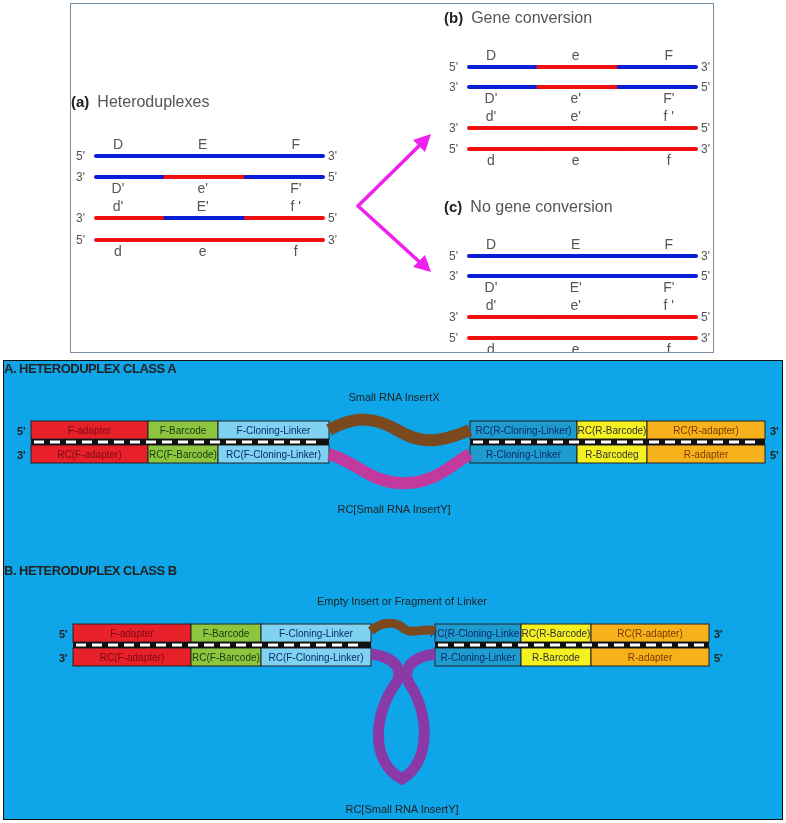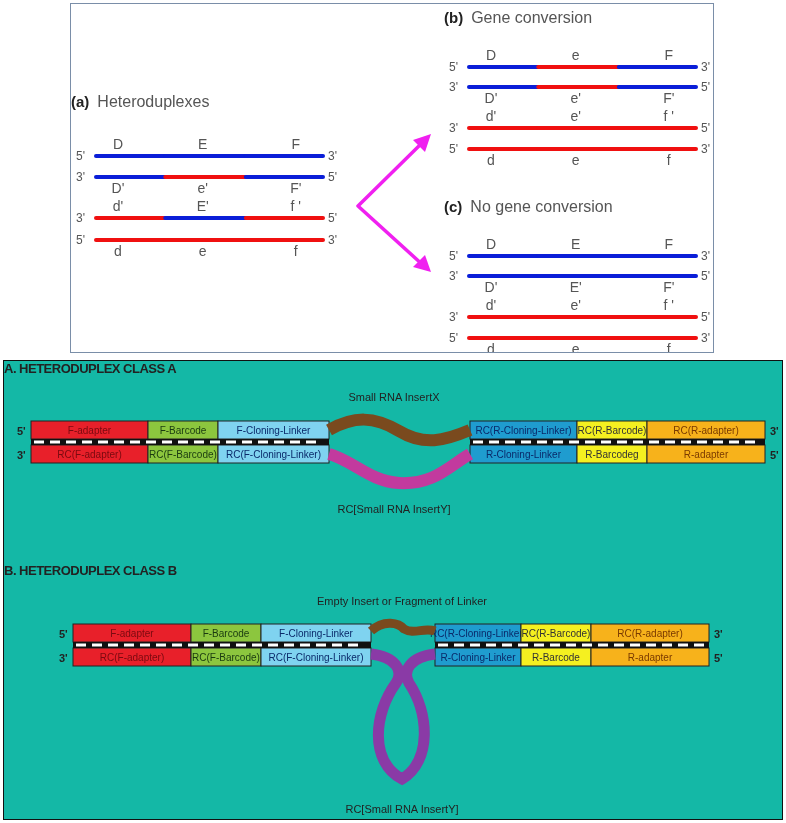--- a/index.html
+++ b/index.html
@@ -1,18 +1,18 @@
 <!DOCTYPE html>
 <html><head>
 <meta charset="utf-8">
 <style>
   html, body { margin:0; padding:0; background:#fff; }
   body { width:786px; height:823px; position:relative; overflow:hidden; font-family:"Liberation Sans", sans-serif; }
   #top-panel { position:absolute; left:70px; top:3px; width:642px; height:348px; border:1px solid #7a8ea8; background:#fff; }
-  #bottom-panel { position:absolute; left:3px; top:360px; width:778px; height:458px; border:1.5px solid #111; background:#14b8a6; }
+  #bottom-panel { position:absolute; left:3px; top:360px; width:778px; height:458px; border:1.5px solid #111; background:#0ea5e9; }
   svg { position:absolute; left:0; top:0; }
   .lbl { font-family:"Liberation Sans", sans-serif; fill:#555; font-size:14px; }
   .end { font-family:"Liberation Sans", sans-serif; fill:#555; font-size:12px; }
   .title-b { font-family:"Liberation Sans", sans-serif; font-weight:bold; fill:#222; font-size:15px; }
   .title-n { font-family:"Liberation Sans", sans-serif; fill:#555; font-size:16px; }
   .cls-title { font-family:"Liberation Sans", sans-serif; fill:#222; font-size:13px; font-weight:bold; letter-spacing:-0.5px; }
   .seg-txt { font-family:"Liberation Sans", sans-serif; font-size:10px; }
   .cap { font-family:"Liberation Sans", sans-serif; font-size:11px; fill:#222; }
 </style>
 </head>

